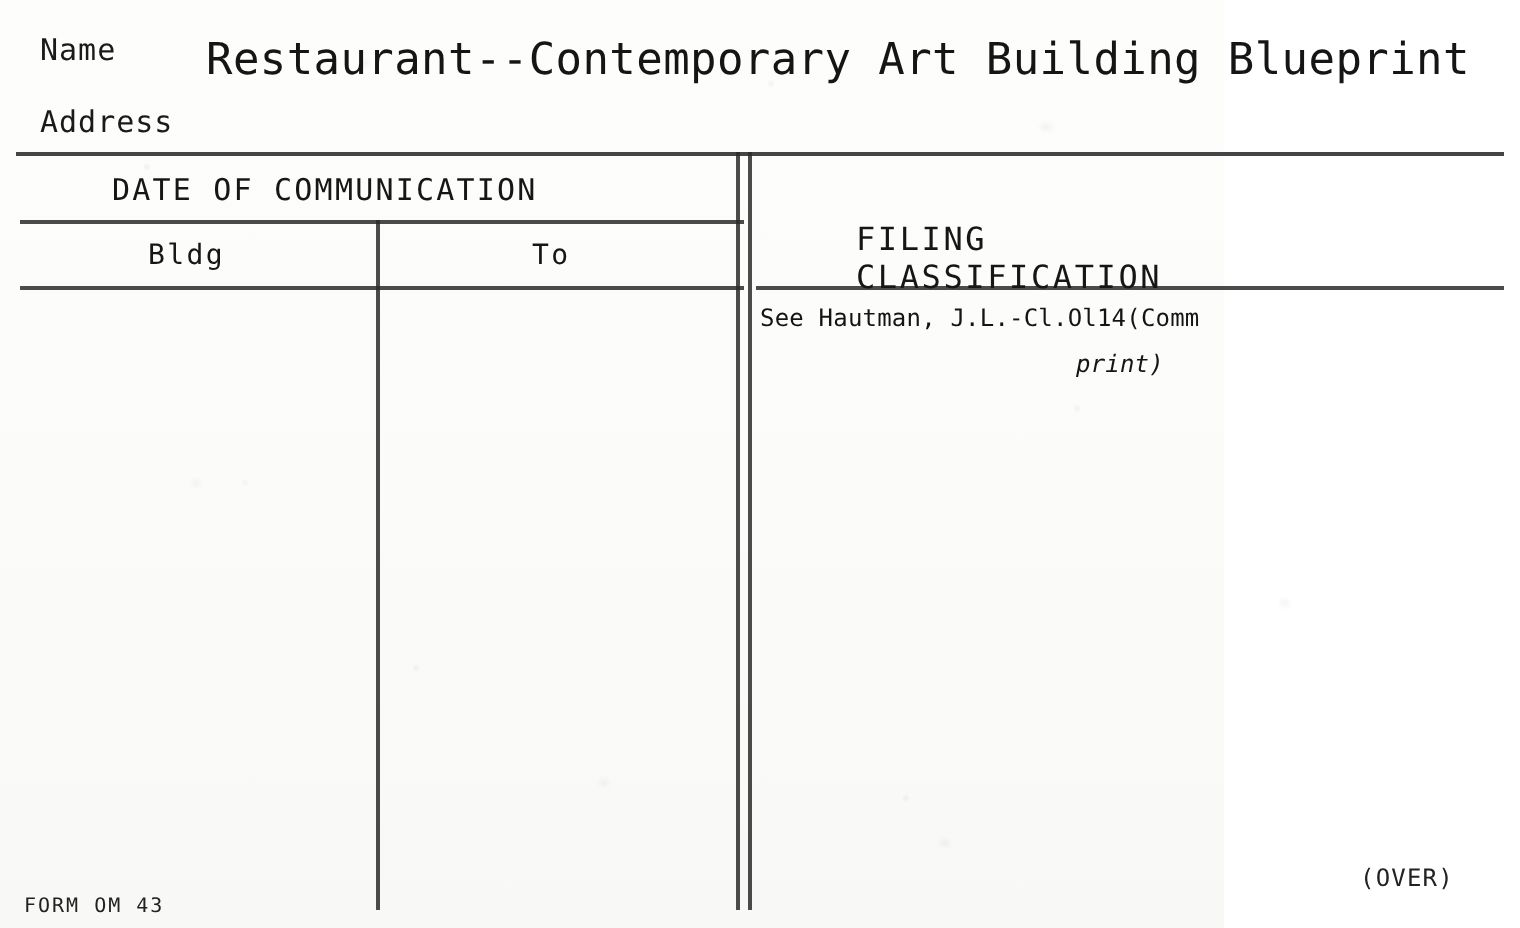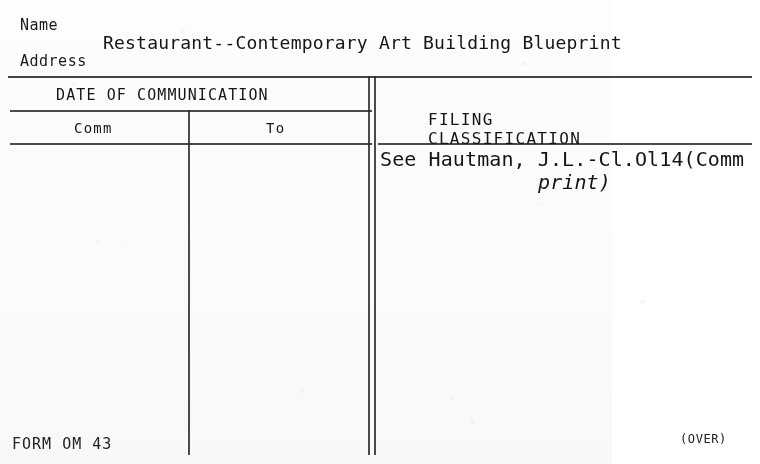--- a/index.html
+++ b/index.html
@@ -44,22 +44,22 @@
     position: absolute;
     left: 20px;
     top: 52px;
     font-size: 15px;
     letter-spacing: 0.5px;
     color: #1a1a1a;
   }
   .hdr-title {
     position: absolute;
     left: 103px;
-    top: 32px;
-    font-size: 18px;
+    top: 18px;
+    font-size: 22px;
     letter-spacing: 0.2px;
     color: #151515;
     white-space: nowrap;
     text-align: right;
   }
 
   
   .rule {
     position: absolute;
     background: #2b2b2b;
@@ -107,35 +107,35 @@
     letter-spacing: 1.3px;
     color: #161616;
   }
 
   
   .fc-body {
     position: absolute;
     left: 380px;
     top: 148px;
     width: 372px;
-    font-size: 20px;
+    font-size: 12px;
     line-height: 23px;
     color: #141414;
     letter-spacing: 0.1px;
   }
   .fc-line { white-space: nowrap; }
   .fc-line.l2 { padding-left: 22px; }
   .fc-line.l3 { padding-left: 158px; font-style: italic; }
 
   
   .form-no {
     position: absolute;
     left: 12px;
-    top: 435px;
-    font-size: 15px;
+    top: 448px;
+    font-size: 10px;
     letter-spacing: 1px;
     color: #222222;
   }
   .over-note {
     position: absolute;
     left: 680px;
     top: 432px;
     font-size: 12px;
     letter-spacing: 0.6px;
     color: #222222;
@@ -167,21 +167,21 @@
   <div class="rule rule-top"></div>
   <div class="rule rule-under-doc"></div>
   <div class="rule rule-under-sub"></div>
   <div class="rule rule-under-fc"></div>
 
   <div class="vline v-mid"></div>
   <div class="vline v-right"></div>
   <div class="vline v-right2"></div>
 
   <div class="cap-doc">DATE OF COMMUNICATION</div>
-  <div class="cap-from">Comm</div>
+  <div class="cap-from">Bldg</div>
   <div class="cap-to">To</div>
   <div class="cap-filing">FILING CLASSIFICATION</div>
 
   <div class="fc-body">
     <div class="fc-line l1">See Hautman, J.L.-Cl.Ol14(Comm</div>
     <div class="fc-line l3">print)</div>
   </div>
 
   <div class="form-no">FORM OM 43</div>
   <div class="over-note">(OVER)</div>

